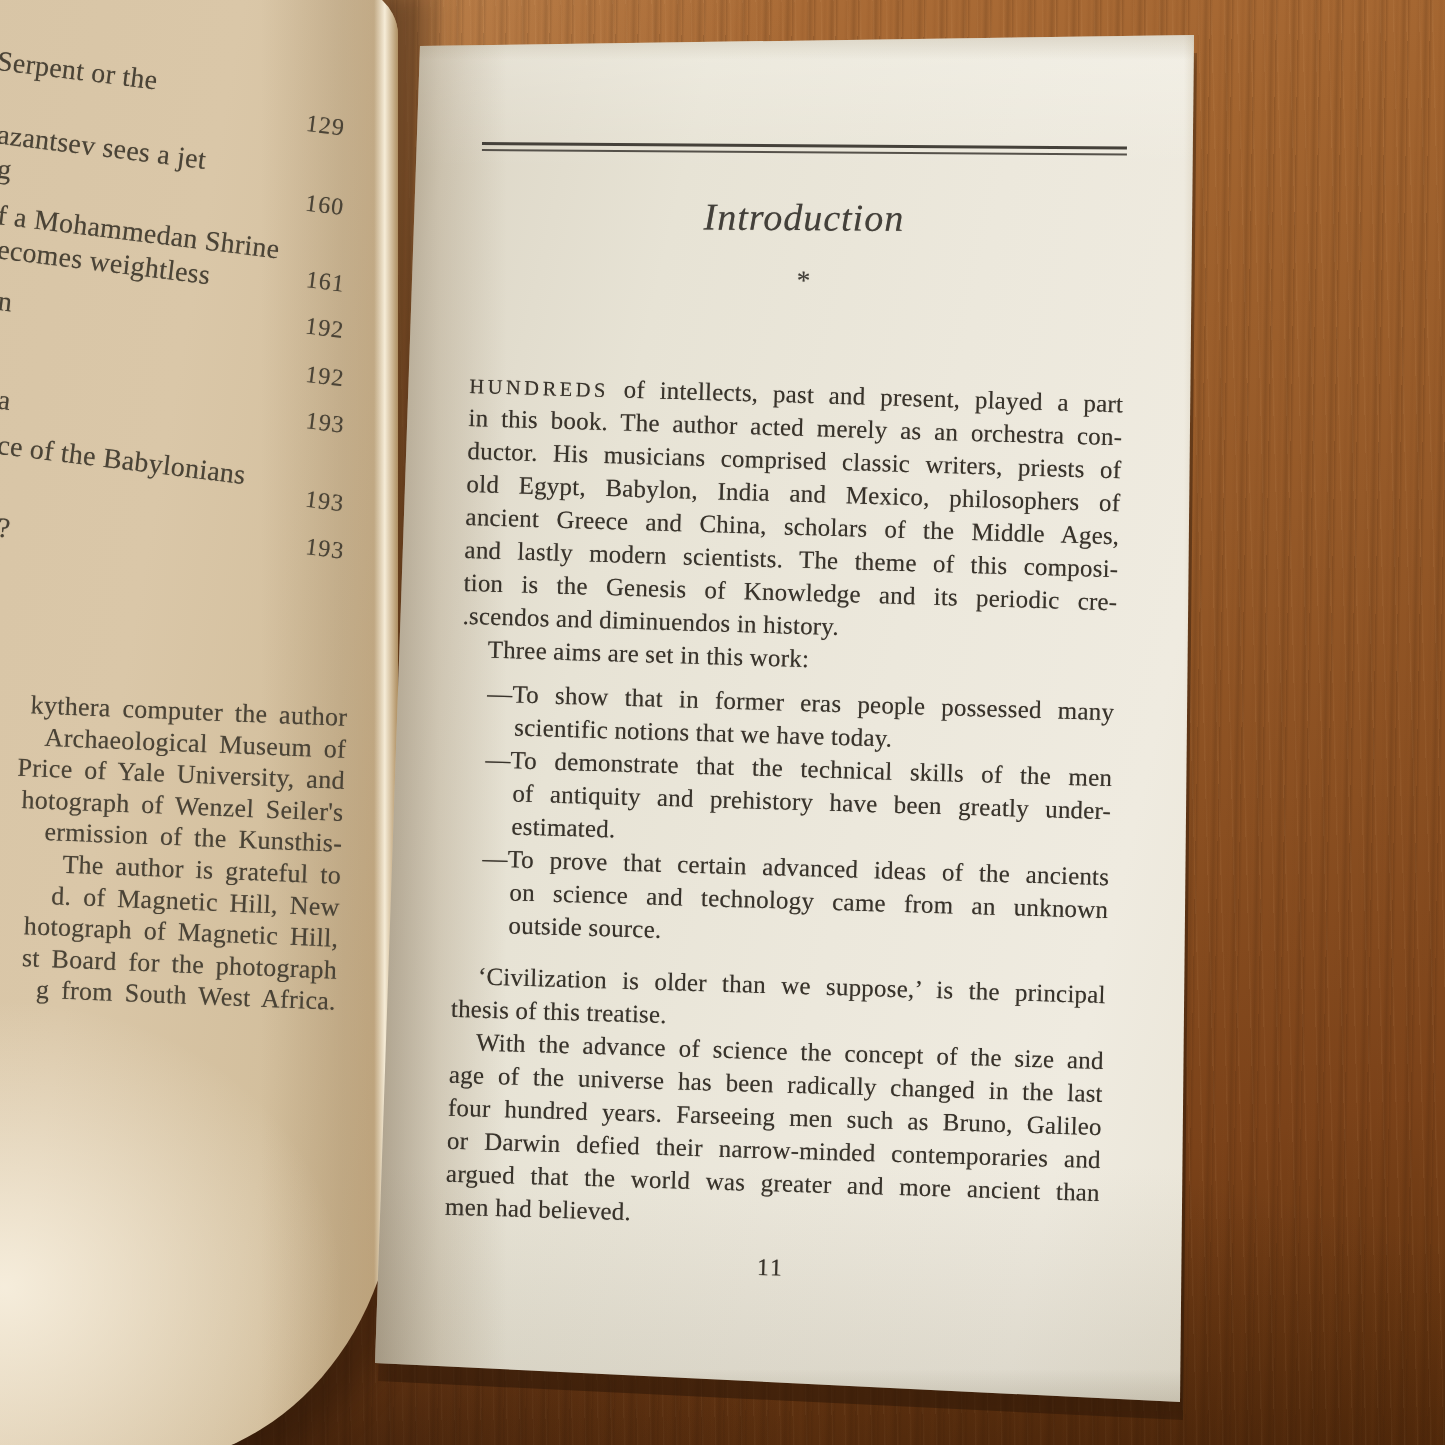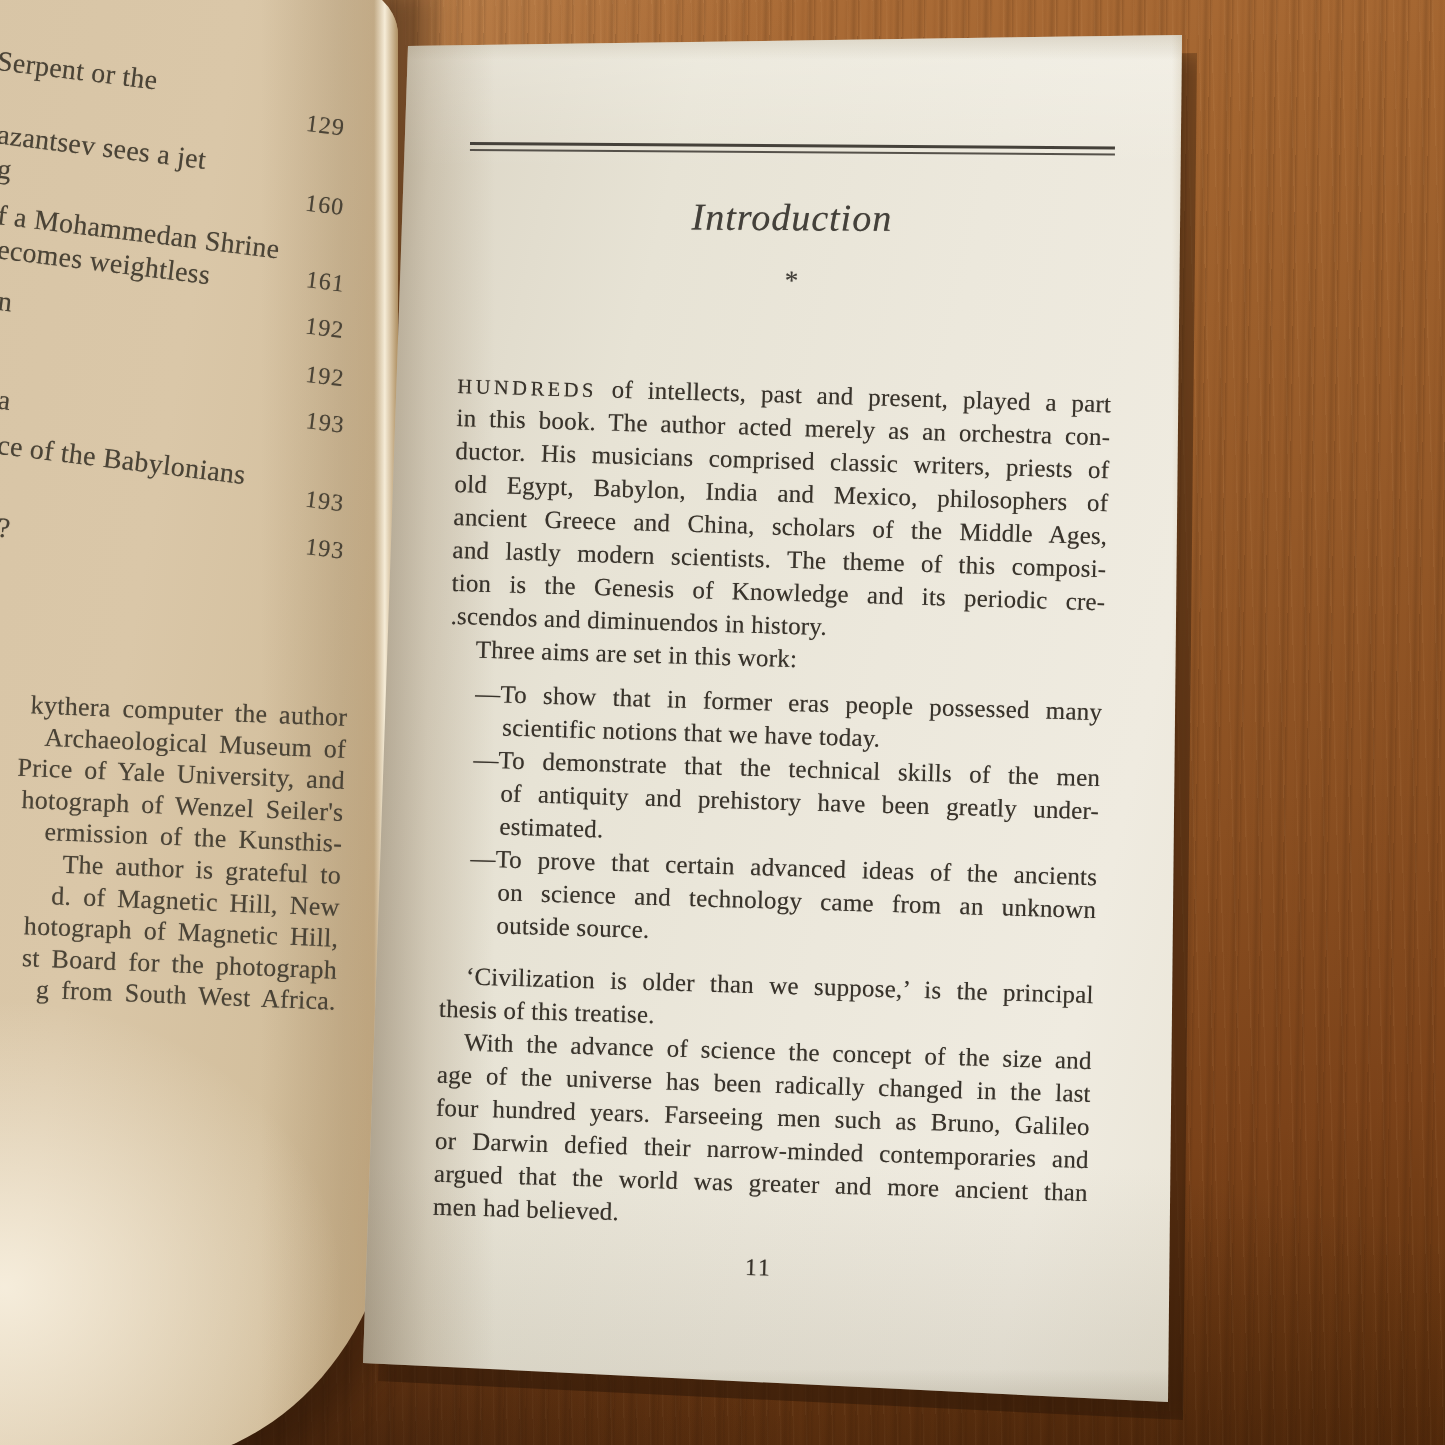--- a/index.html
+++ b/index.html
@@ -82,21 +82,21 @@
   }
 
   
   .right-shadow{
     position:absolute;left:360px;top:30px;width:832px;height:1385px;z-index:3;
     clip-path:polygon(48px 16px, 822px 5px, 808px 1372px, 3px 1333px);
     background:rgba(40,20,5,0.5);filter:blur(14px);
     transform:translate(15px,18px);
   }
   .right-page{
-    position:absolute;left:360px;top:30px;width:832px;height:1385px;z-index:4;
+    position:absolute;left:372px;top:30px;width:832px;height:1385px;z-index:4;
     clip-path:polygon(48px 16px, 822px 5px, 808px 1372px, 3px 1333px);
   }
   .page-surface{
     position:absolute;inset:0;
     background:
       linear-gradient(180deg, rgba(255,255,250,0.30) 0%, rgba(0,0,0,0) 10%, rgba(0,0,0,0) 82%, rgba(110,100,75,0.14) 98%),
       linear-gradient(103deg, #cdc5b1 0%, #ddd7c7 9%, #e7e3d5 30%, #ece8dc 58%, #efebe0 82%, #e9e4d6 100%);
   }
   .inner-gutter{position:absolute;left:0;top:0;bottom:0;width:135px;
     background:linear-gradient(90deg, rgba(85,62,32,0.40), rgba(130,105,70,0.20) 50%, rgba(0,0,0,0) 100%);}

